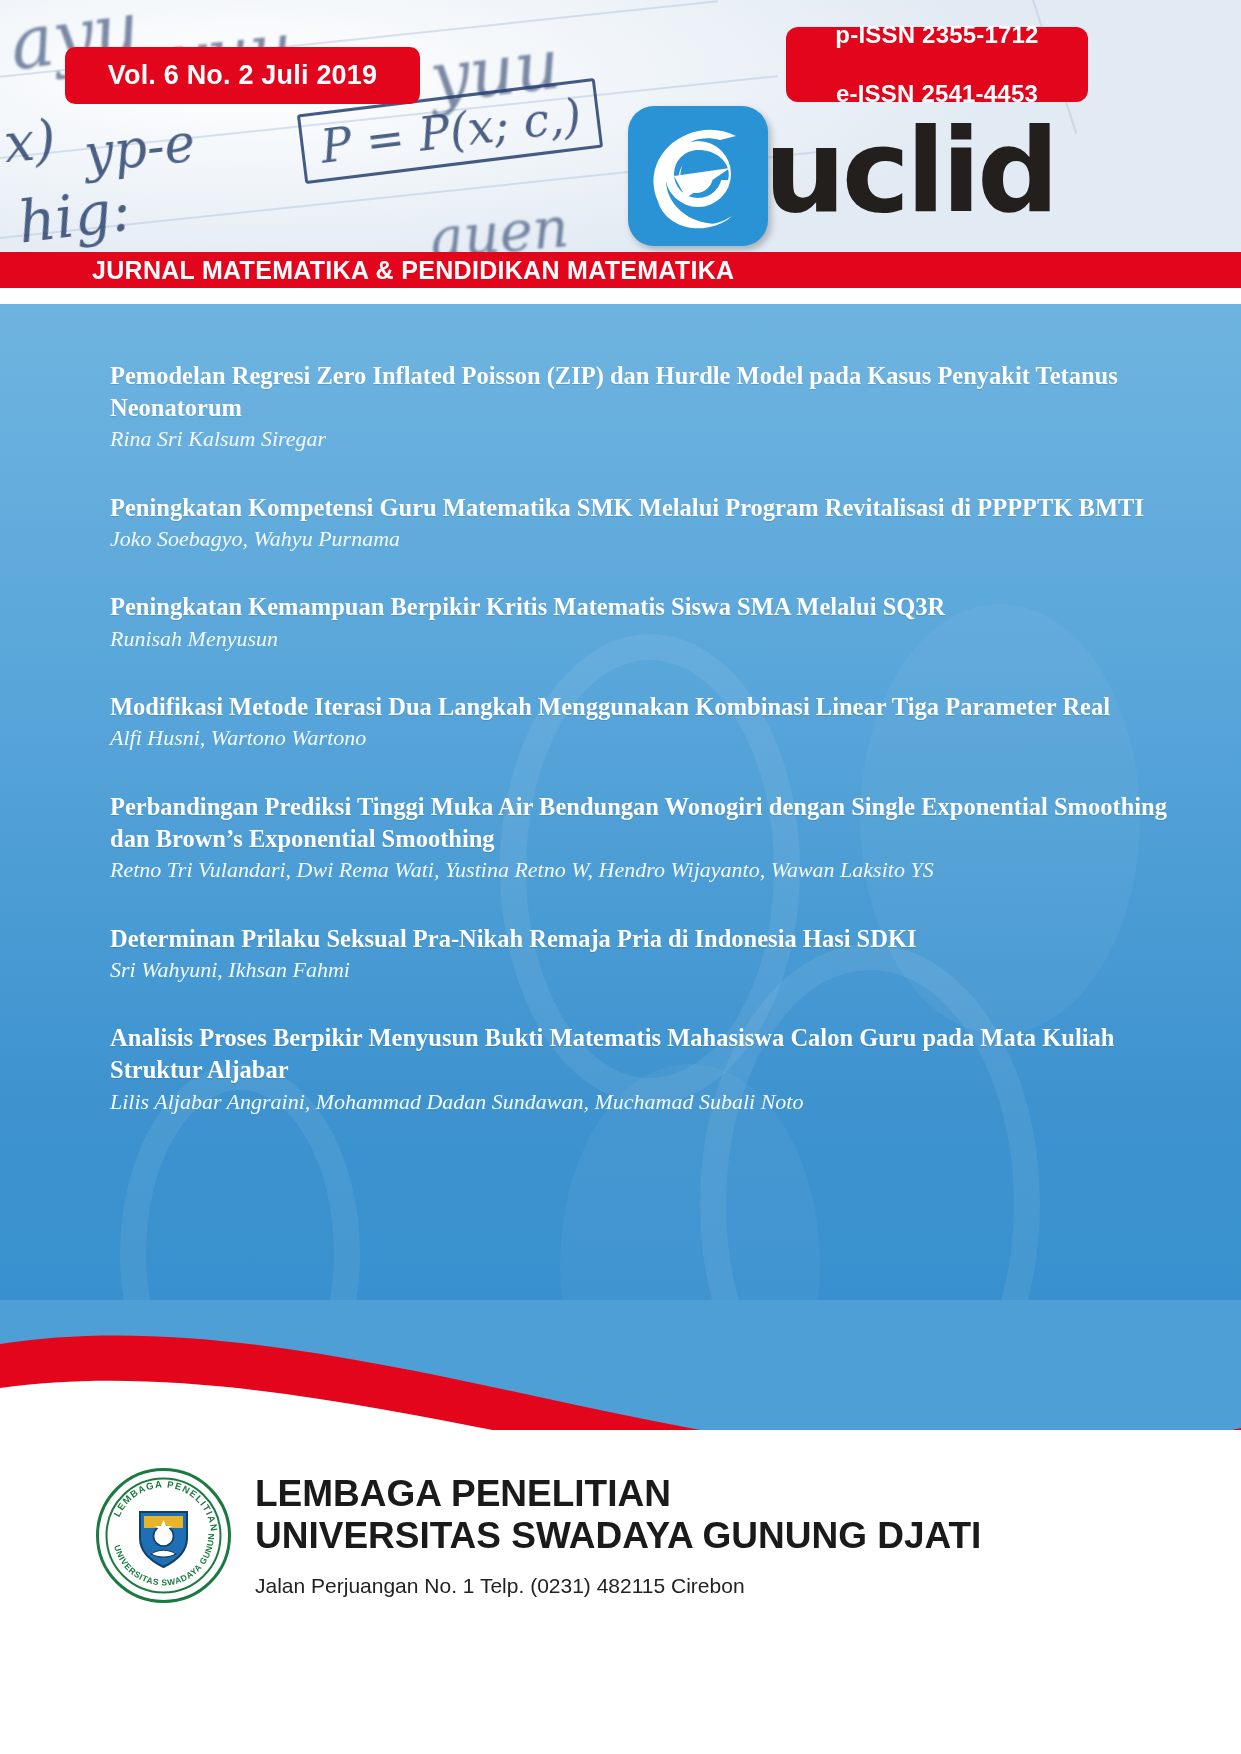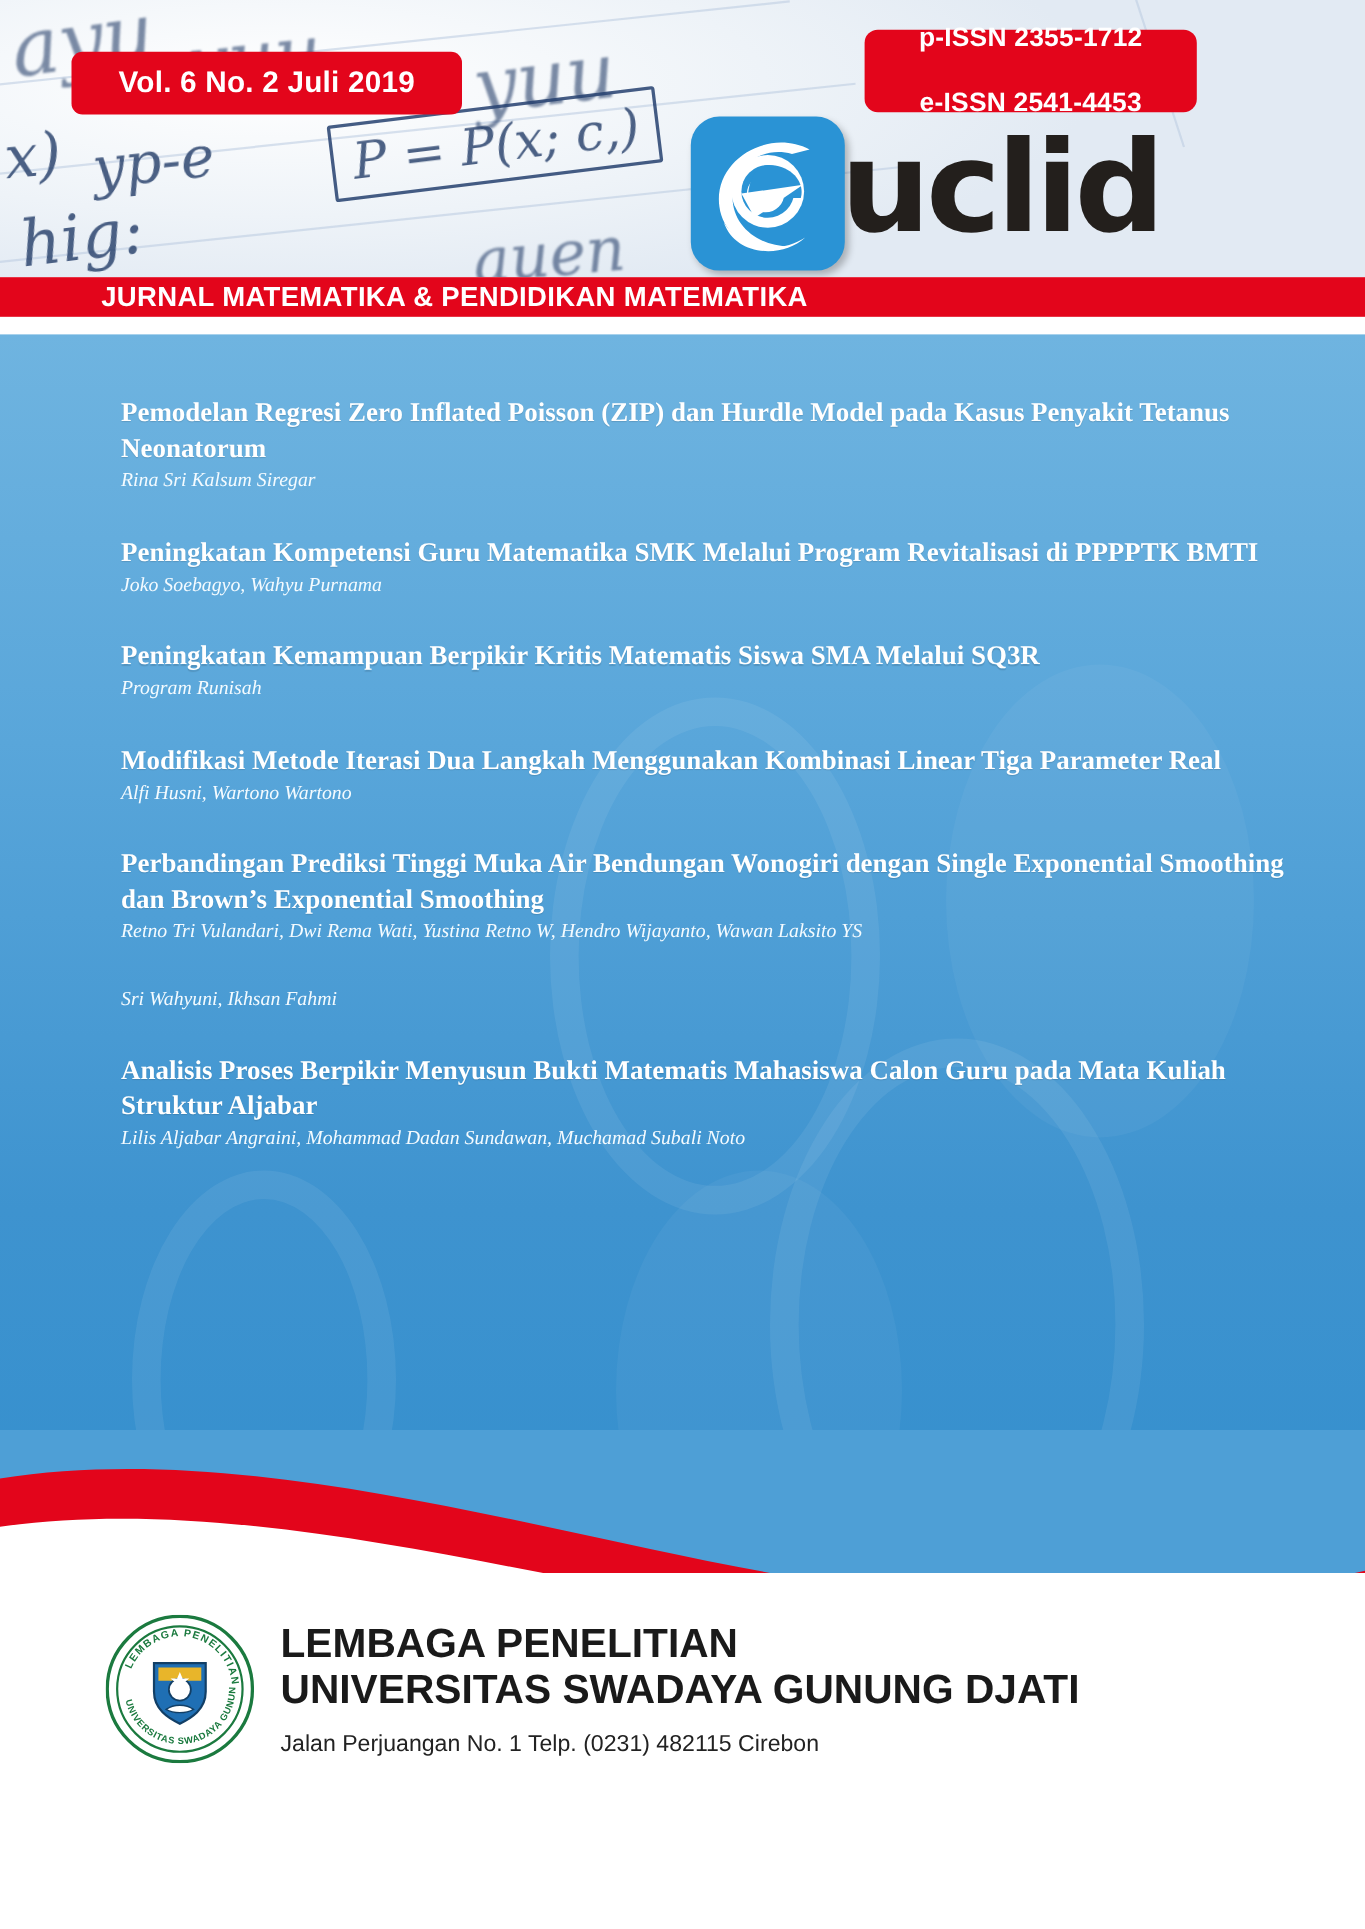--- a/index.html
+++ b/index.html
@@ -82,21 +82,21 @@
   .wm2 { position:absolute; border-radius:50%; background:rgba(255,255,255,.045); }
 
   #toc { position:absolute; left:0; top:0; width:1241px; height:1060px; padding:56px 90px 0 90px;margin-left:20px; }
   .article { margin-bottom:38px; }
   .article .title {
     color:#ffffff; font-weight:bold; font-size:24.5px; line-height:1.31;
     font-family:"Liberation Serif", serif;
     text-shadow:0 1px 1px rgba(0,0,0,.13);
   }
   .article .authors {
-    color:#f4fbff; font-style:italic; font-size:18px; line-height:1.3;
+    color:#f4fbff; font-style:italic; font-size:22px; line-height:1.3;
     font-family:"Liberation Serif", serif; margin-top:1px;
   }
 
   
   #wave { position:absolute; left:0; top:1300px; width:1241px; height:180px; }
 
   
   #footer {
     position:absolute; left:0; top:1430px; width:1241px; height:324px;
     background:#ffffff;
@@ -175,31 +175,32 @@
       <div class="article">
         <div class="title">Pemodelan Regresi Zero Inflated Poisson (ZIP) dan Hurdle Model pada Kasus Penyakit Tetanus Neonatorum</div>
         <div class="authors">Rina Sri Kalsum Siregar</div>
       </div>
       <div class="article">
         <div class="title">Peningkatan Kompetensi Guru Matematika SMK Melalui Program Revitalisasi di PPPPTK BMTI</div>
         <div class="authors">Joko Soebagyo, Wahyu Purnama</div>
       </div>
       <div class="article">
         <div class="title">Peningkatan Kemampuan Berpikir Kritis Matematis Siswa SMA Melalui SQ3R</div>
-        <div class="authors">Program Runisah</div>
+        <div class="authors">Runisah Menyusun</div>
       </div>
       <div class="article">
         <div class="title">Modifikasi Metode Iterasi Dua Langkah Menggunakan Kombinasi Linear Tiga Parameter Real</div>
         <div class="authors">Alfi Husni, Wartono Wartono</div>
       </div>
       <div class="article">
         <div class="title">Perbandingan Prediksi Tinggi Muka Air Bendungan Wonogiri dengan Single Exponential Smoothing dan Brown’s Exponential Smoothing</div>
         <div class="authors">Retno Tri Vulandari, Dwi Rema Wati, Yustina Retno W, Hendro Wijayanto, Wawan Laksito YS</div>
       </div>
       <div class="article">
+        <div class="title">Determinan Prilaku Seksual Pra-Nikah Remaja Pria di Indonesia Hasi SDKI</div>
         <div class="authors">Sri Wahyuni, Ikhsan Fahmi</div>
       </div>
       <div class="article">
         <div class="title">Analisis Proses Berpikir Menyusun Bukti Matematis Mahasiswa Calon Guru pada Mata Kuliah Struktur Aljabar</div>
         <div class="authors">Lilis Aljabar Angraini, Mohammad Dadan Sundawan, Muchamad Subali Noto</div>
       </div>
     </div>
   </div>
 
   <svg id="wave" viewBox="0 0 1241 180" preserveAspectRatio="none">

